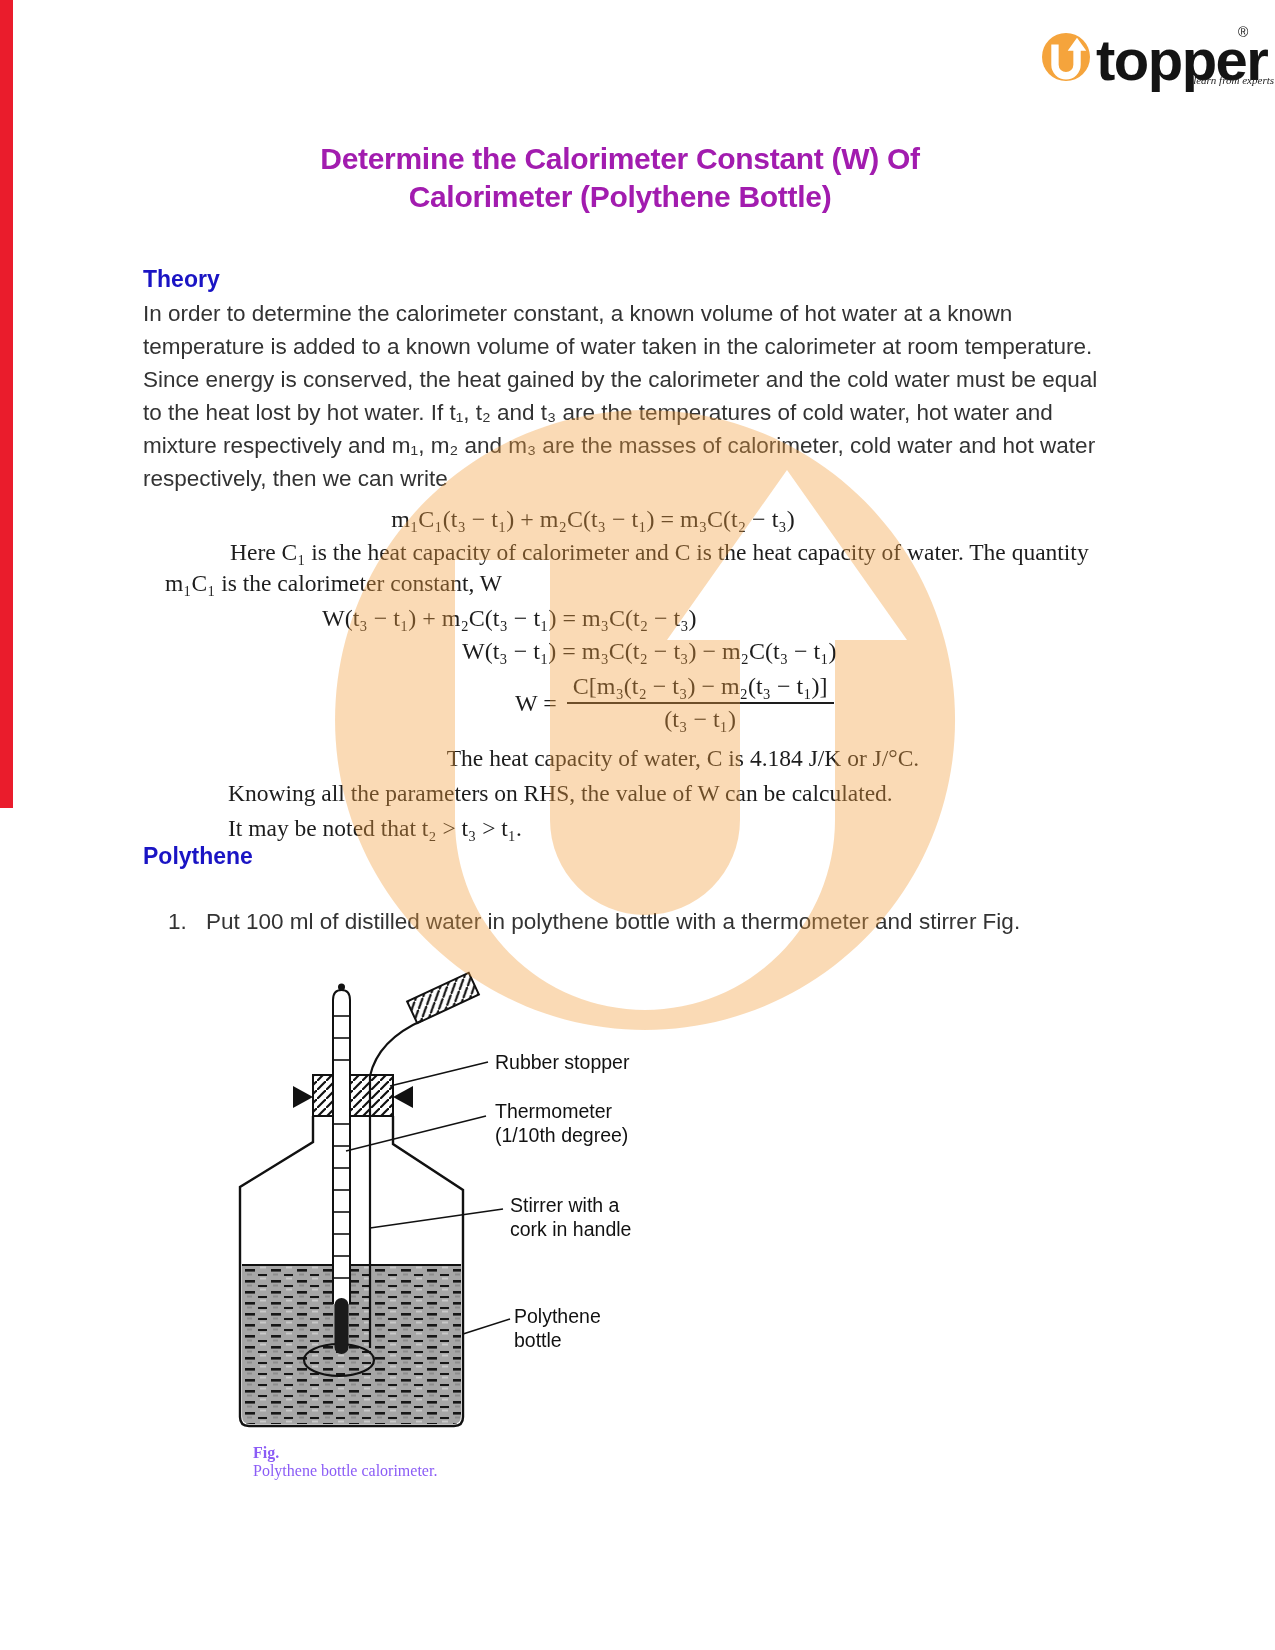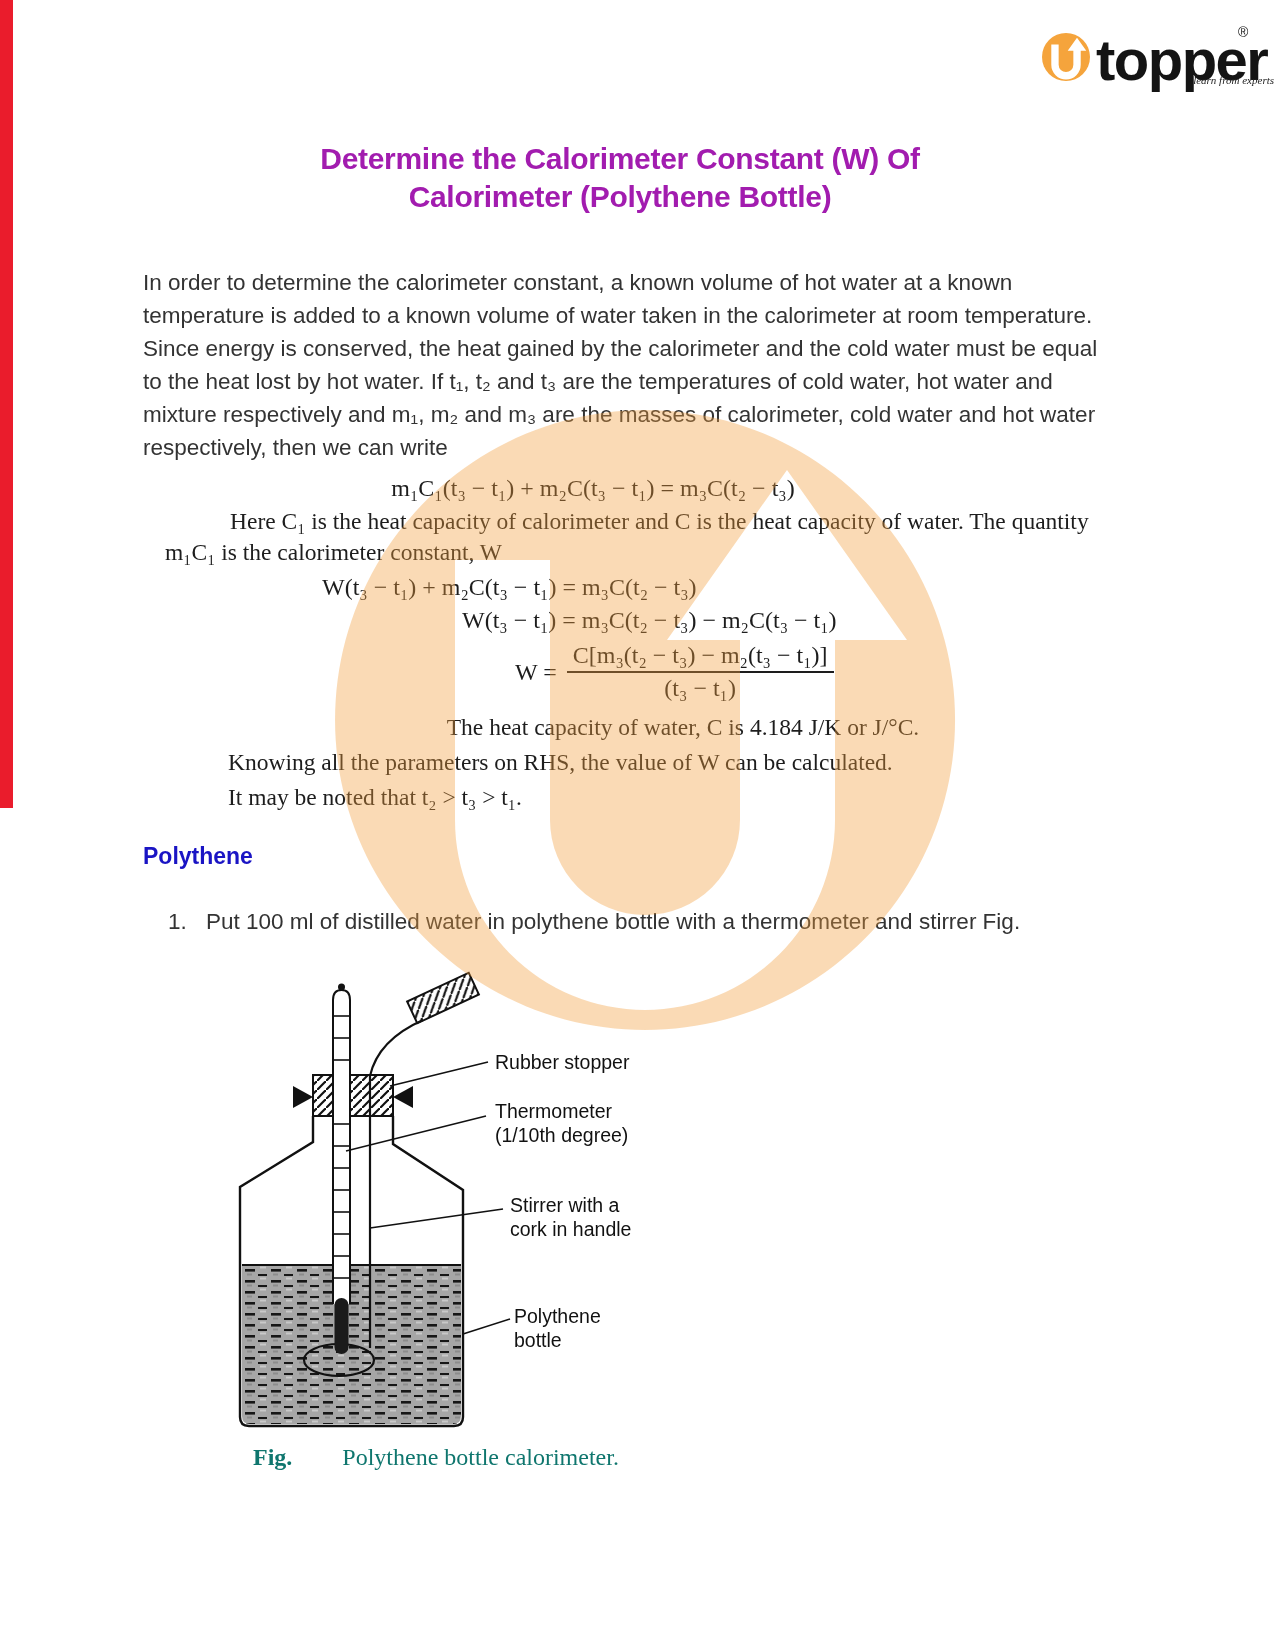--- a/index.html
+++ b/index.html
@@ -44,21 +44,21 @@
   #note4{margin-top:4px;}
 
   
   #procedure{left:143px;top:843px;}
   #step1{left:168px;top:905px;width:990px;font-size:22.5px;line-height:33px;color:#333;display:flex;}
   #step1 .num{width:38px;flex:none;}
 
   
   #figure-svg{left:218px;top:946px;}
   #caption{left:253px;top:1444px;font-family:"Liberation Serif","DejaVu Serif",serif;
-           font-size:24px;color:#0f766e;display:flex;}
+           font-size:16px;color:#8b5cf6;display:flex;flex-direction:column;}
   #caption .fig{font-weight:bold;margin-right:50px;}
 
   
   #watermark{left:0;top:0;z-index:6;pointer-events:none;}
   svg text{font-family:"Liberation Sans","DejaVu Sans",sans-serif;}
 </style>
 </head>
 <body>
 
 <div id="accent-bar" class="abs"></div>
@@ -72,20 +72,21 @@
   <span class="reg">®</span>
   <span class="tagline">learn from experts</span>
 </div>
 
 <div id="title" class="abs">
   <div>Determine the Calorimeter Constant (W) Of</div>
   <div>Calorimeter (Polythene Bottle)</div>
 </div>
 
 <div id="theory" class="abs">
+  <h2 class="sect-head">Theory</h2>
   <p class="body">In order to determine the calorimeter constant, a known volume of hot water at a known temperature is added to a known volume of water taken in the calorimeter at room temperature. Since energy is conserved, the heat gained by the calorimeter and the cold water must be equal to the heat lost by hot water. If t₁, t₂ and t₃ are the temperatures of cold water, hot water and mixture respectively and m₁, m₂ and m₃ are the masses of calorimeter, cold water and hot water respectively, then we can write</p>
   <div id="eq1" class="serif eq">m₁C₁(t₃ − t₁) + m₂C(t₃ − t₁) = m₃C(t₂ − t₃)</div>
   <div id="note1" class="serif">Here C₁ is the heat capacity of calorimeter and C is the heat capacity of water. The quantity m₁C₁ is the calorimeter constant, W</div>
   <div id="eq2" class="serif eq">W(t₃ − t₁) + m₂C(t₃ − t₁) = m₃C(t₂ − t₃)</div>
   <div id="eq3" class="serif eq">W(t₃ − t₁) = m₃C(t₂ − t₃) − m₂C(t₃ − t₁)</div>
   <div id="eq4" class="serif">
     <span class="lhs">W =</span>
     <span class="frac">
       <span class="num" style="display:block;">C[m₃(t₂ − t₃) − m₂(t₃ − t₁)]</span>
       <span class="den" style="display:block;">(t₃ − t₁)</span>

